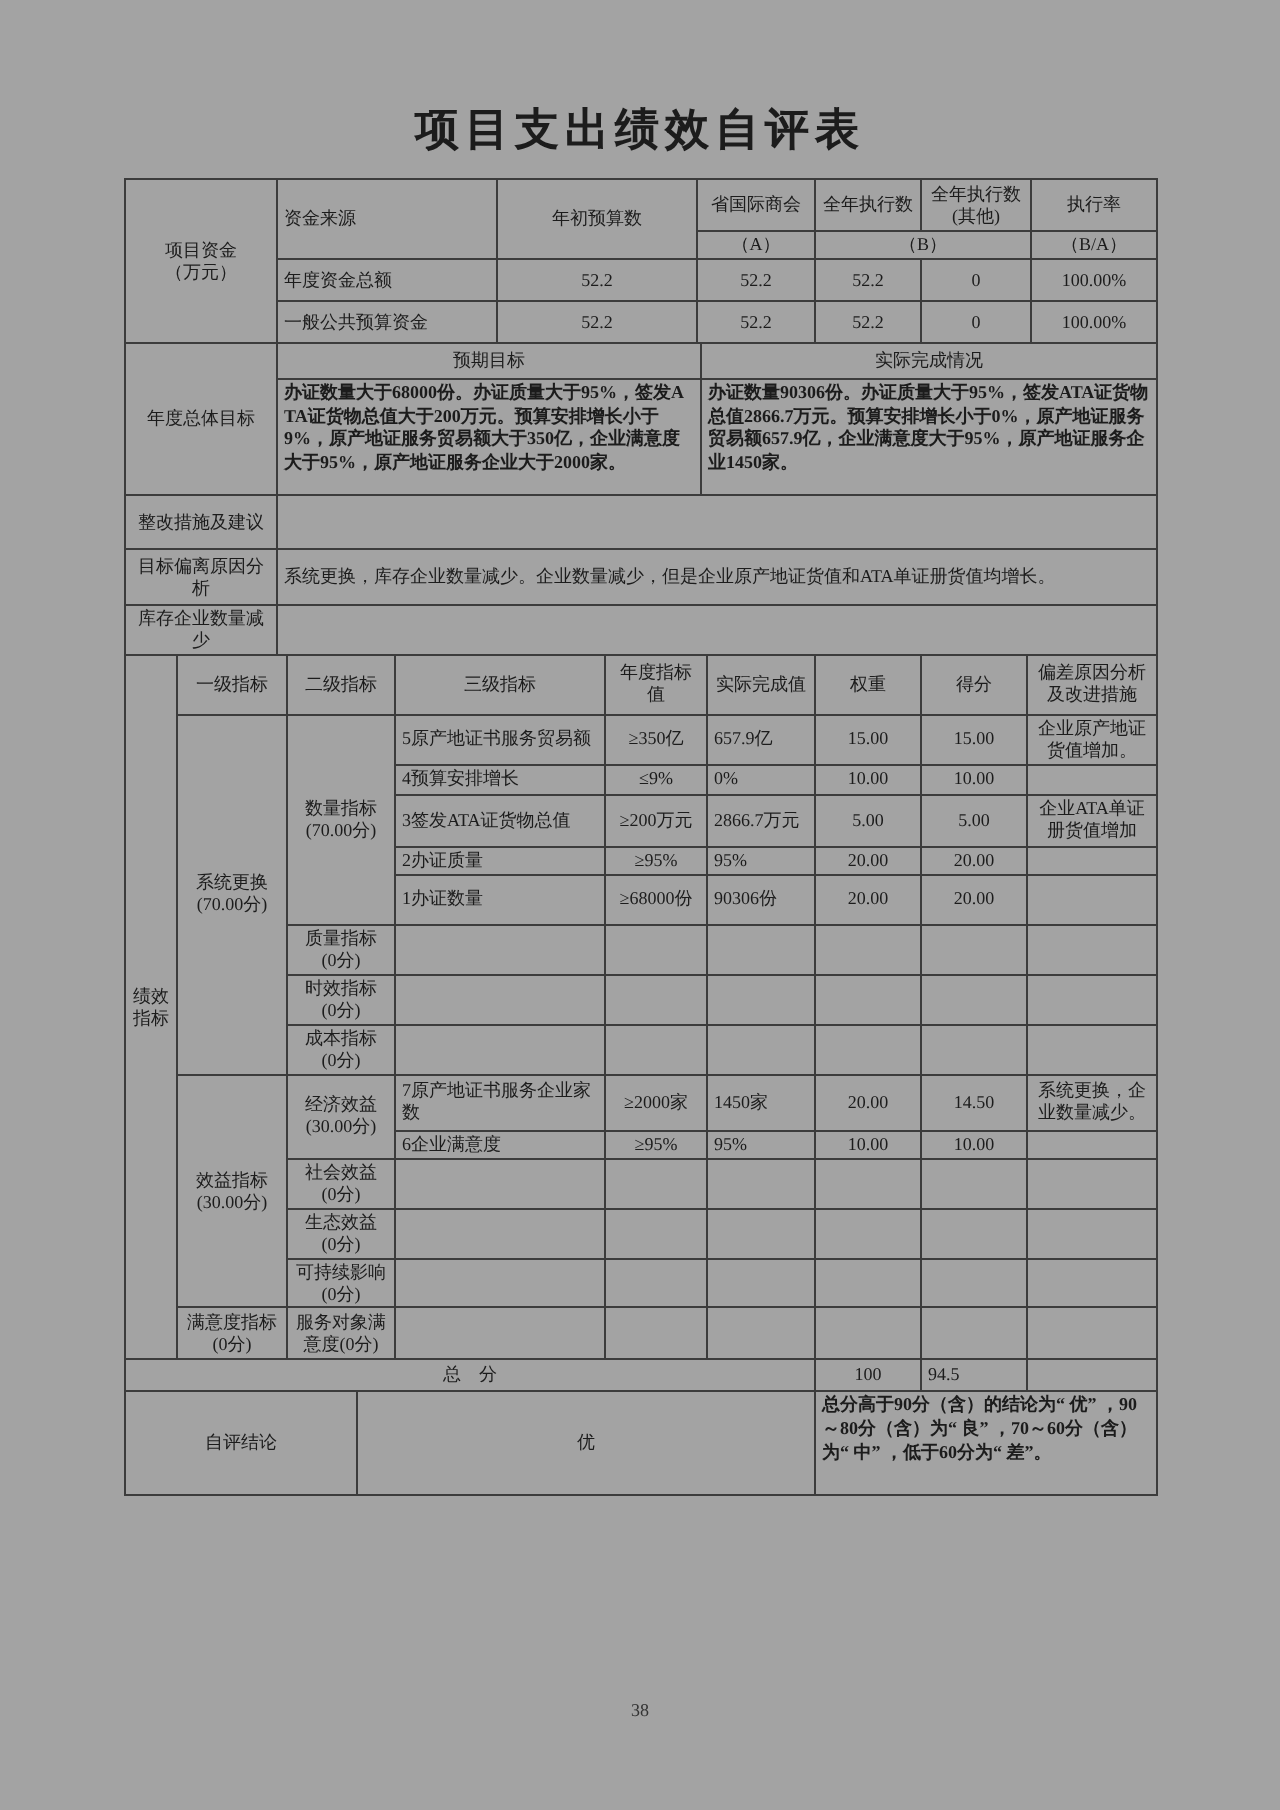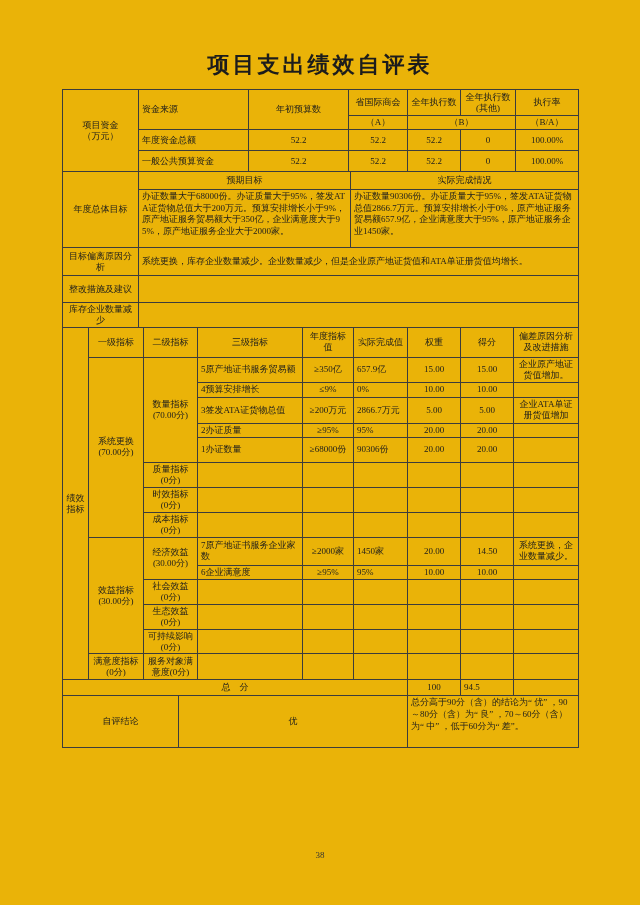--- a/index.html
+++ b/index.html
@@ -1,36 +1,36 @@
 <!DOCTYPE html>
 <html><head>
 <meta charset="utf-8">
 <style>
   html,body{margin:0;padding:0;}
   body{
     width:640px;height:905px;background:#ffffff;
     font-family:"Liberation Serif","DejaVu Serif",serif;
     color:#1c1c1c;
   }
-  .sheet{position:relative;width:640px;height:905px;background:#eab308;overflow:hidden;}
+  .sheet{position:relative;width:640px;height:905px;background:#a3a3a3;overflow:hidden;}
   .title{padding-top:50px;text-align:center;font-size:22px;font-weight:bold;letter-spacing:3px;}
   .subtitle{margin-top:7px;text-align:center;font-size:9.5px;letter-spacing:2px;}
   .tables{margin-top:9px;}
   table{border-collapse:collapse;table-layout:fixed;width:516px;margin-left:62px;}
   table + table{margin-top:-1px;}
   td{
     border:1px solid #3c3c3c;
     font-size:9px;line-height:1.22;
     padding:1px 3px;
     text-align:center;vertical-align:middle;
     white-space:pre-line;word-break:break-all;
     overflow:hidden;
   }
   td.l{text-align:left;}
-  td.top{vertical-align:top;}
+  td.top{vertical-align:top;font-weight:bold;}
   td.big{font-size:10.5px;}
   td.goal{line-height:1.3;}
   .pagenum{position:absolute;left:0;right:0;top:850px;text-align:center;font-size:9px;color:#333;}
 </style>
 </head>
 <body>
 
 <div class="sheet">
 
   <div class="title">项目支出绩效自评表</div>
@@ -102,27 +102,27 @@
       </tr>
     </tbody>
       </table>
 
     <table>
       <colgroup>
           <col style="width:76px">
           <col style="width:440px">
         </colgroup>
       <tbody>
-          <tr style="height:28px">
+          <tr style="height:27px">
+        <td>整改措施及建议</td>
+        <td class="l"></td>
+      </tr>
+      <tr style="height:28px">
         <td>目标偏离原因分析</td>
         <td class="l">系统更换，库存企业数量减少。企业数量减少，但是企业原产地证货值和ATA单证册货值均增长。</td>
-      </tr>
-      <tr style="height:27px">
-        <td>整改措施及建议</td>
-        <td class="l"></td>
       </tr>
       <tr style="height:22px">
         <td>库存企业数量减少</td>
         <td class="l"></td>
       </tr>
     </tbody>
       </table>
 
     <table>
       <colgroup>

